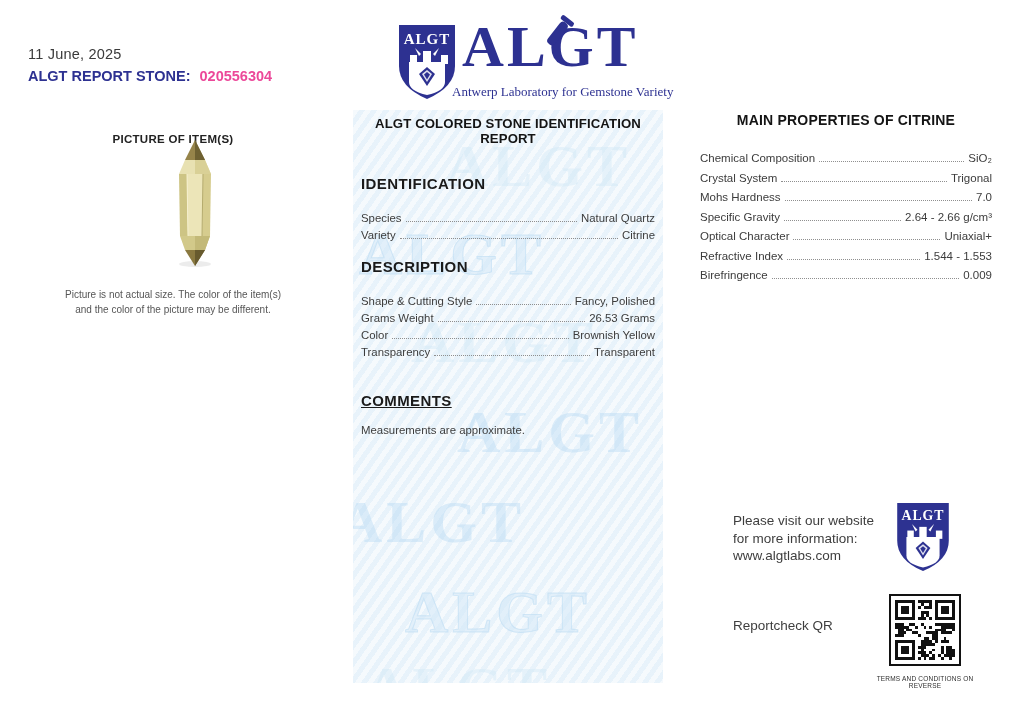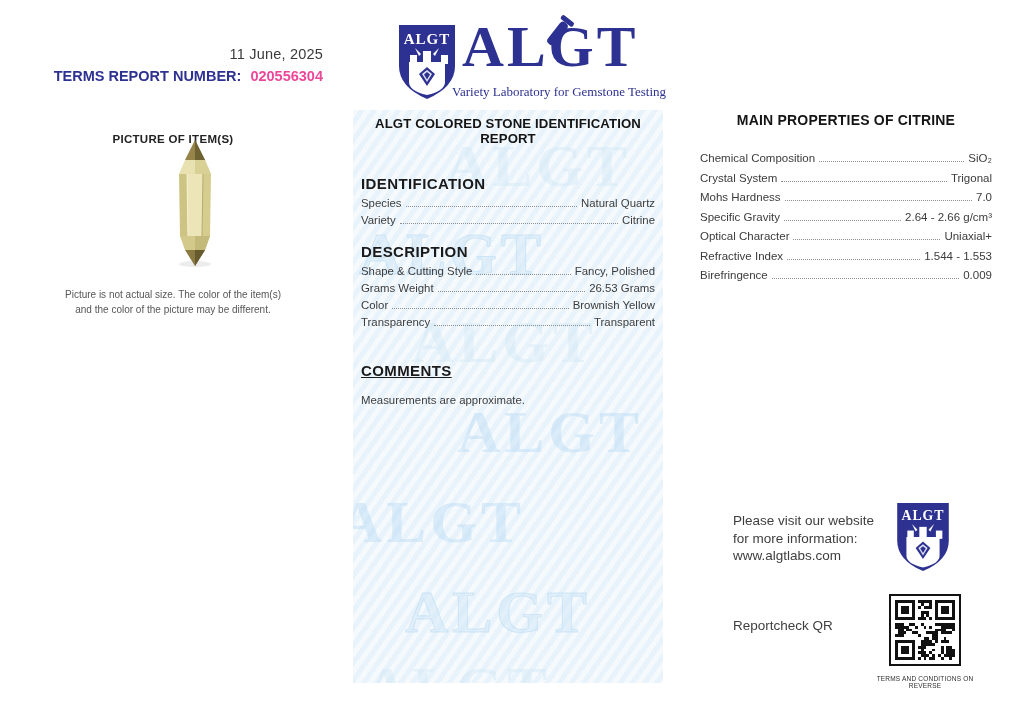--- a/index.html
+++ b/index.html
@@ -4,21 +4,21 @@
 <style>
   * { margin:0; padding:0; box-sizing:border-box; }
   html,body { background:#e9e9e9; }
   body { font-family:"Liberation Sans","DejaVu Sans",sans-serif; }
   .page {
     position:relative; width:1016px; height:718px; margin:0 auto;
     background:#ffffff; overflow:hidden; color:#3c3c3c;
   }
 
   
-  .report-meta { position:absolute; left:28px; top:46px; width:295px; text-align:right; }
+  .report-meta { position:absolute; left:28px; top:46px; width:295px; text-align:left; }
   .report-date { font-size:14.5px; color:#3a3a3a; letter-spacing:.2px; }
   .report-number-line { margin-top:6px; font-size:14.5px; font-weight:bold; }
   .report-number-label { color:#2d3191; }
   .report-number-value { color:#ec4899; margin-left:5px; }
 
   .brand { position:absolute; left:398px; top:22px; width:250px; height:82px; }
   .brand-shield { position:absolute; left:0; top:2px; }
   .brand-word {
     position:absolute; left:64px; top:-9px;
     font-family:"Liberation Serif","DejaVu Serif",serif;
@@ -59,21 +59,21 @@
   }
   .wm.outline { color:rgba(210,232,248,.55); -webkit-text-stroke:1px rgba(185,218,243,.55); }
   .wm.faint { color:rgba(205,229,246,.40); }
   .panel-title { position:relative; text-align:center; font-size:13.2px; font-weight:bold;
     color:#141414; letter-spacing:.1px; }
   .section-heading { position:relative; font-size:15px; font-weight:bold; color:#1a1a1a;
     letter-spacing:.4px; }
   .sec-identification { margin-top:29px; }
   .sec-description { margin-top:14px; }
   .sec-comments { margin-top:31px;text-decoration:underline; }
-  .rows { position:relative; margin-top:3px; }
+  .rows { position:relative; margin-top:18px; }
   .row { display:flex; align-items:baseline; font-size:11.4px; line-height:17px; color:#3c3c3c; }
   .row .lbl { white-space:nowrap; }
   .row .dots { flex:1; margin:0 4px 3px 4px; border-bottom:1px dotted #8f8f8f; min-width:12px; }
   .row .val { white-space:nowrap; }
   .comment-text { position:relative; margin-top:15px; font-size:11.4px; color:#3c3c3c; }
 
   
   .props { position:absolute; left:700px; top:112px; width:292px; }
   .props-title { text-align:center; font-size:14px; font-weight:bold; color:#141414;
     letter-spacing:.2px; }
@@ -92,42 +92,42 @@
     font-size:6.5px; color:#2e2e2e; letter-spacing:.2px; }
 </style>
 </head>
 <body>
 
 <div class="page">
 
   <div class="report-meta">
     <div class="report-date">11 June, 2025</div>
     <div class="report-number-line">
-      <span class="report-number-label">TERMS REPORT NUMBER:</span>
+      <span class="report-number-label">ALGT REPORT STONE:</span>
       <span class="report-number-value">020556304</span>
     </div>
   </div>
 
   <div class="brand">
     <svg class="brand-shield" width="58" height="76" viewBox="0 0 58 76">
       <path d="M1,1 H57 V42 Q57,63 29,75 Q1,63 1,42 Z" fill="#2d3191"></path>
       <text x="29" y="20" text-anchor="middle" font-family="Liberation Serif,DejaVu Serif,serif" font-weight="bold" font-size="15" fill="#ffffff" letter-spacing="1">ALGT</text>
       <path d="M17,24 l4,8 l2,-2 Z" fill="#ffffff"></path>
       <path d="M41,24 l-4,8 l-2,-2 Z" fill="#ffffff"></path>
       <rect x="12" y="31" width="7" height="9" fill="#ffffff"></rect>
       <rect x="25" y="27" width="8" height="13" fill="#ffffff"></rect>
       <rect x="43" y="31" width="7" height="9" fill="#ffffff"></rect>
       <path d="M11,38 h36 v20 q0,9 -18,13 q-18,-4 -18,-13 Z" fill="#ffffff"></path>
       <path d="M29,43 l8,7 l-8,12 l-8,-12 Z" fill="#2d3191"></path>
       <path d="M29,46 l5,4 l-5,8 l-5,-8 Z" fill="#ffffff" opacity=".85"></path>
       <path d="M29,48 l3,2.5 l-3,5 l-3,-5 Z" fill="#2d3191"></path>
     </svg>
     <div class="brand-word">ALGT</div>
     <div class="microscope-accent"></div>
-    <div class="brand-tagline">Variety Laboratory for Gemstone Testing</div>
+    <div class="brand-tagline">Antwerp Laboratory for Gemstone Variety</div>
   </div>
 
   <div class="pic-title">PICTURE OF ITEM(S)</div>
 
   <svg class="gem-figure" width="56" height="132" viewBox="0 0 56 132">
     <ellipse cx="28" cy="128" rx="16" ry="3" fill="#d9d9d9" opacity=".5"></ellipse>
 
     <polygon points="28,4 38,24 18,24" fill="#96844a"></polygon>
     <polygon points="28,4 38,24 28,24" fill="#6e6132"></polygon>
 

